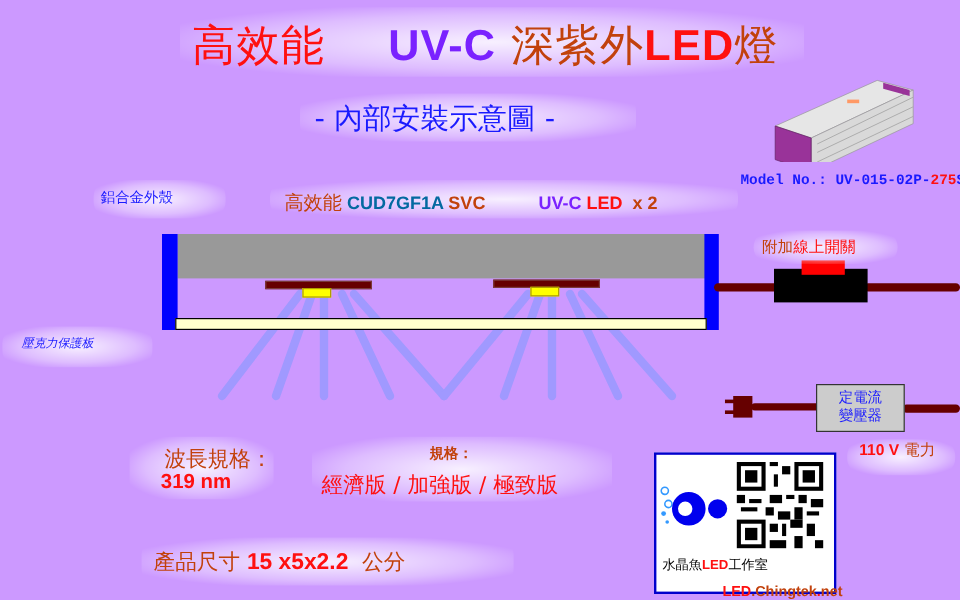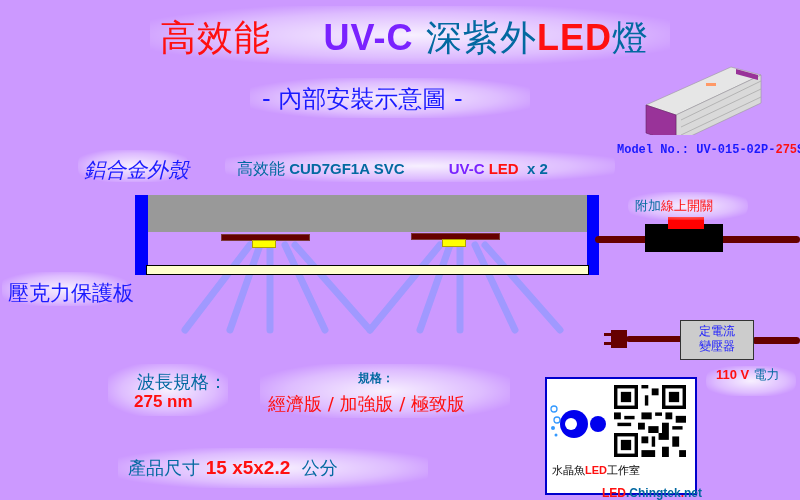--- a/index.html
+++ b/index.html
@@ -9,21 +9,21 @@
   .glow{position:absolute;border-radius:14px;background:radial-gradient(ellipse at center,rgba(255,255,255,0.85) 0%,rgba(255,255,255,0.35) 55%,rgba(255,255,255,0) 80%);}
   .t{position:absolute;white-space:nowrap;}
   .title{left:160px;top:14px;font-size:36px;font-weight:normal;letter-spacing:1px;}
   .title .b{font-family:"Liberation Sans",sans-serif;font-weight:bold;}
   .sub{left:262px;top:83px;font-size:24px;color:#1a1aff;}
   .model{left:617px;top:143px;font-family:Liberation Mono, monospace;font-weight:bold;font-size:12px;color:#1a1aff;}
   .lbl-blue{color:#1a1aff;}
   .red{color:#ff1010;}
   .purple{color:#7a22ff;margin-left:40px;}
   .yellow{color:#0369a1;}
-  .blue{color:#0369a1;}
+  .blue{color:#c2410c;}
   .bold{font-family:"Liberation Sans",sans-serif;font-weight:bold;}
   .device{position:absolute;left:636px;top:65px;width:130px;height:70px;}
   .housing{position:absolute;left:148px;top:195px;width:440px;height:37px;background:#999999;}
   .wall-l{position:absolute;left:135px;top:195px;width:13px;height:80px;background:#0000ff;}
   .wall-r{position:absolute;left:587px;top:195px;width:12px;height:80px;background:#0000ff;}
   .cover{position:absolute;left:146px;top:265px;width:441px;height:8px;background:#ffffcc;border:1px solid #000;}
   .pcb{position:absolute;height:5px;background:#660000;border:1px solid #7a3a3a;}
   .led{position:absolute;height:6px;background:#ffff00;border:1px solid #b0a000;}
   .rays{position:absolute;left:140px;top:240px;width:460px;height:100px;}
   .cable{position:absolute;height:7px;background:#660000;border-radius:4px;}
@@ -57,21 +57,21 @@
   <line x1="45" y1="62" x2="125" y2="24" stroke="#aaa" stroke-width="0.8"></line>
   <line x1="45" y1="70" x2="125" y2="32" stroke="#aaa" stroke-width="0.8"></line>
   <polygon points="100,4 122,10 122,15 100,9" fill="#993399"></polygon>
   <rect x="70" y="18" width="10" height="3" fill="#ff9966"></rect>
 </svg>
 <div class="t model">
   <span>Model No.: UV-015-02P-</span><span class="red">275</span><span>Sv</span>
 </div>
 
 <div class="glow" style="left:78px;top:150px;width:110px;height:32px;"></div>
-<div class="t lbl-blue" style="left:84px;top:156px;font-size:21px;font-style:italic;">鋁合金外殼</div>
+<div class="t lbl-blue" style="left:84px;top:156px;font-size:12px;">鋁合金外殼</div>
 
 <div class="glow" style="left:225px;top:150px;width:390px;height:32px;"></div>
 <div class="t bold" style="left:237px;top:159px;font-size:15px;">
   <span class="blue" style="font-family:'DejaVu Sans',sans-serif;font-weight:normal;font-size:16px;">高效能</span>
   <span class="yellow">CUD7GF1A</span>
   <span class="blue">SVC</span>
   <span class="purple">UV-C</span>
   <span class="red">LED</span>&nbsp;
   <span class="blue">x 2</span>
 </div>
@@ -94,21 +94,21 @@
 <div class="housing"></div>
 <div class="wall-l"></div>
 <div class="wall-r"></div>
 <div class="pcb" style="left:221px;top:234px;width:87px;"></div>
 <div class="led" style="left:252px;top:240px;width:22px;"></div>
 <div class="pcb" style="left:411px;top:233px;width:87px;"></div>
 <div class="led" style="left:442px;top:239px;width:22px;"></div>
 <div class="cover"></div>
 
 <div class="glow" style="left:2px;top:272px;width:125px;height:34px;"></div>
-<div class="t lbl-blue" style="left:8px;top:279px;font-size:21px;">壓克力保護板</div>
+<div class="t lbl-blue" style="left:18px;top:279px;font-size:10px;font-style:italic;">壓克力保護板</div>
 
 <div class="cable" style="left:595px;top:236px;width:55px;"></div>
 <div class="cable" style="left:720px;top:236px;width:80px;"></div>
 <div class="switch"></div>
 <div class="switch-btn"></div>
 <div class="glow" style="left:628px;top:192px;width:120px;height:28px;"></div>
 <div class="t" style="left:635px;top:197px;font-size:13px;">
   <span class="blue">附加</span><span class="red">線上開關</span>
 </div>
 
@@ -124,21 +124,21 @@
   <div>變壓器</div>
 </div>
 <div class="glow" style="left:706px;top:366px;width:90px;height:30px;"></div>
 <div class="t" style="left:716px;top:366px;font-size:13px;">
   <span class="red bold">110 V</span>
   <span class="blue">電力</span>
 </div>
 
 <div class="glow" style="left:108px;top:364px;width:120px;height:52px;"></div>
 <div class="t blue" style="left:118px;top:370px;font-size:18px;margin-left:19px;">波長規格：</div>
-<div class="t red bold" style="left:134px;top:392px;font-size:17px;">275 nm</div>
+<div class="t red bold" style="left:134px;top:392px;font-size:17px;">319 nm</div>
 
 <div class="glow" style="left:260px;top:364px;width:250px;height:54px;"></div>
 <div class="t blue" style="left:358px;top:370px;font-size:12px;font-weight:bold;">規格：</div>
 <div class="t red" style="left:268px;top:392px;font-size:18px;">經濟版 / 加強版 / 極致版</div>
 
 <div class="glow" style="left:118px;top:448px;width:310px;height:40px;"></div>
 <div class="t" style="left:128px;top:456px;font-size:18px;">
   <span class="blue">產品尺寸</span>
   <span class="red bold" style="font-size:19px;">15 x5x2.2</span>&nbsp;
   <span class="blue">公分</span>

